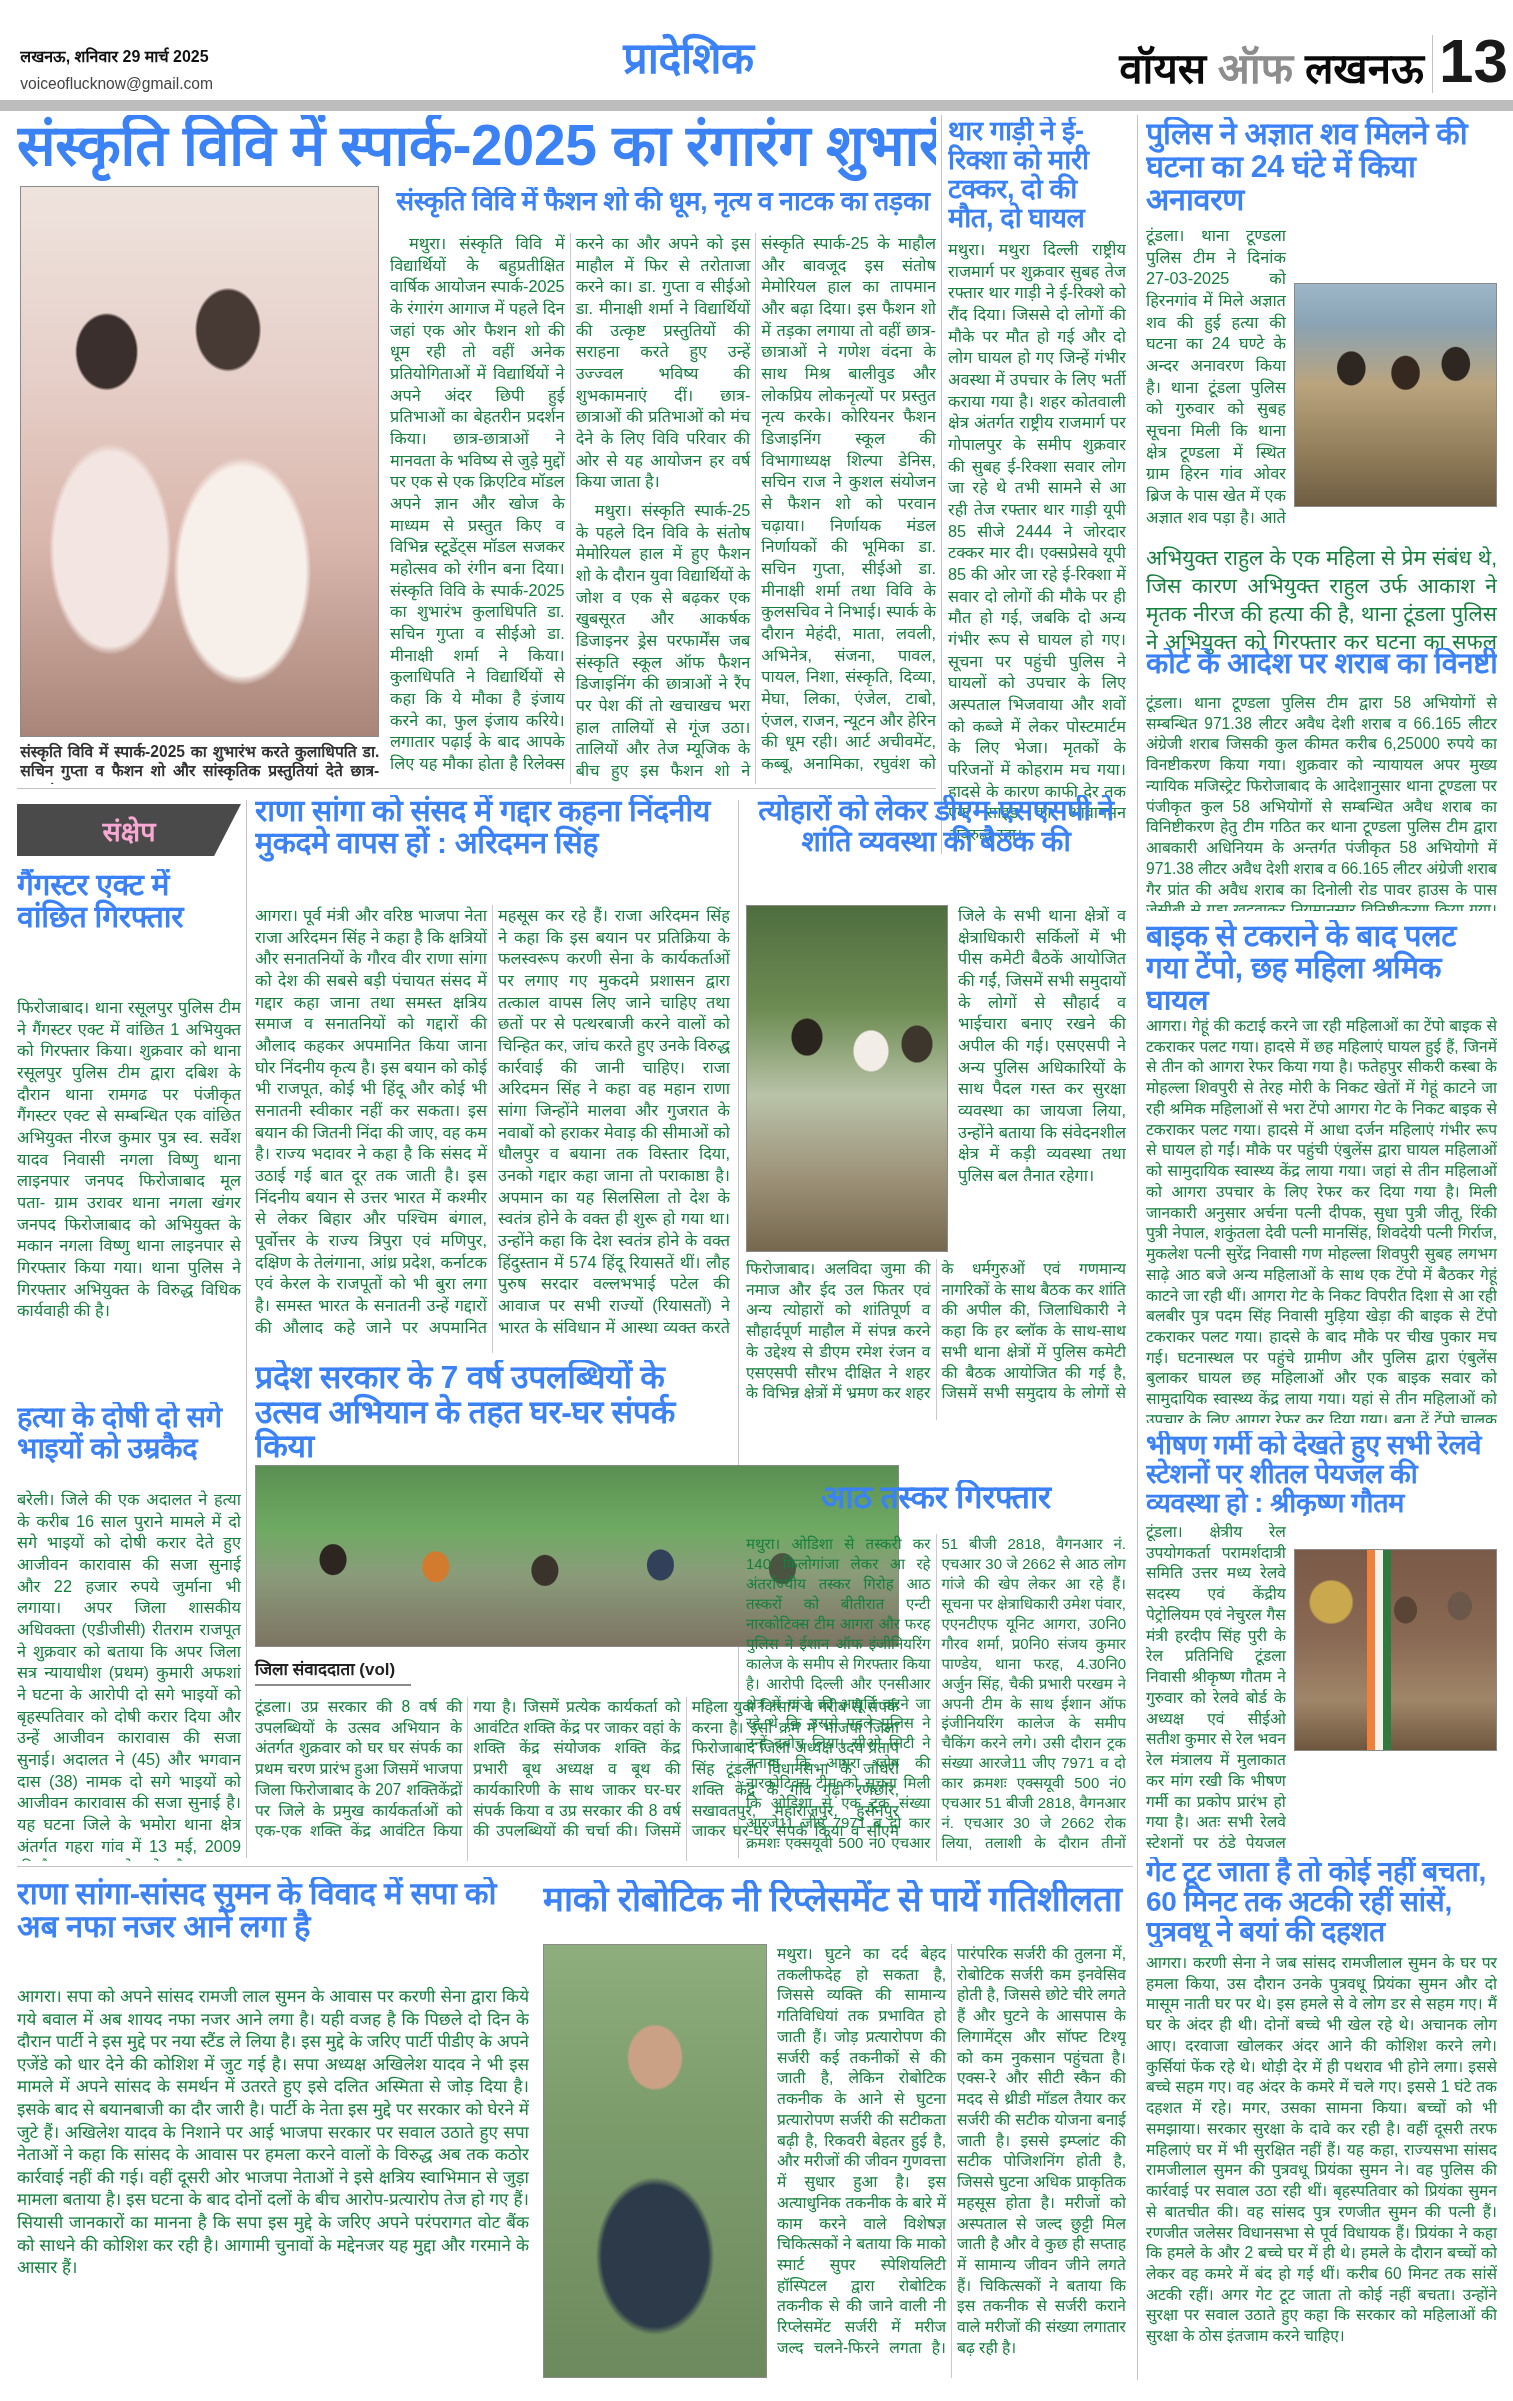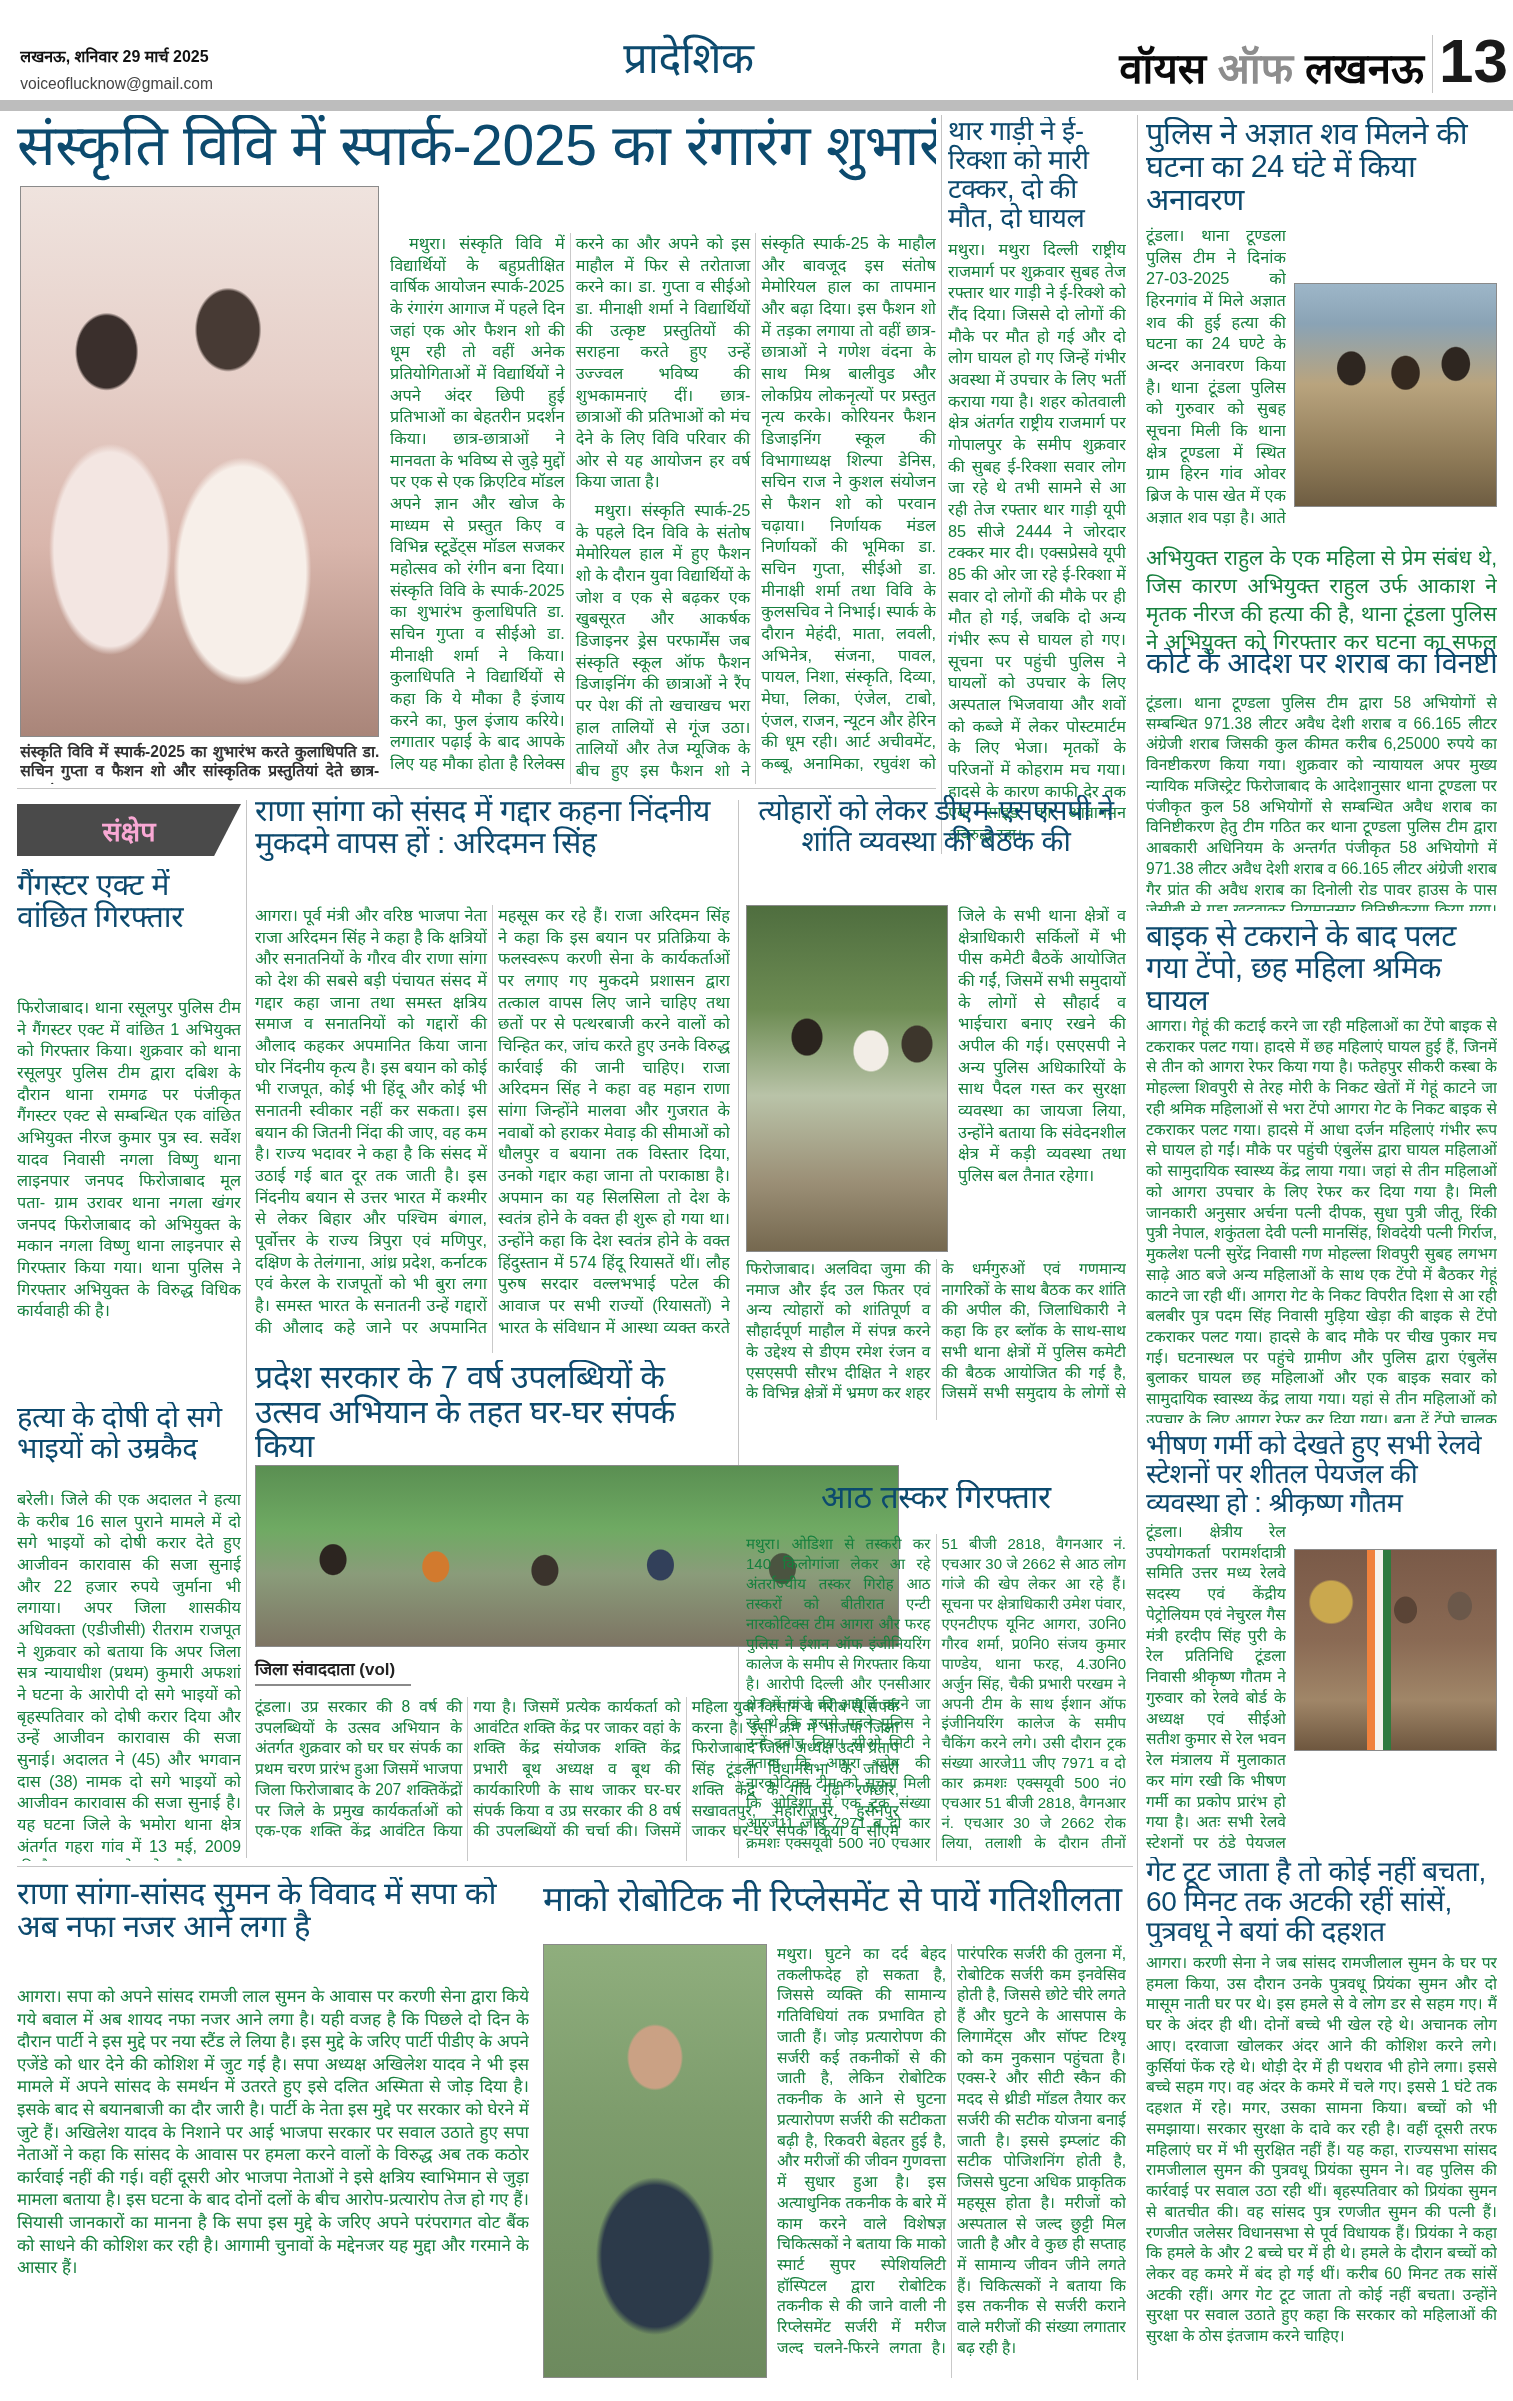--- a/index.html
+++ b/index.html
@@ -1,19 +1,19 @@
 <!DOCTYPE html>
 <html lang="hi" style="font-size:11px"><head>
 <meta charset="utf-8">
 <style>
   html,body{margin:0;padding:0;background:#e9e9e9;}
   #page{position:relative;width:1514px;height:2401px;background:#ffffff;
         font-family:"Liberation Sans","DejaVu Sans",sans-serif;color:#111;overflow:hidden;}
   .abs{position:absolute;}
-  .hl{font-weight:400;color:#0c4a6e;line-height:1.08;letter-spacing:-0.3px;}
+  .hl{font-weight:700;color:#3b82f6;line-height:1.08;letter-spacing:-0.3px;}
   .hl-center{text-align:center;}
   .body-text{font-size:16.3px;line-height:1.33;text-align:justify;color:#15803d;overflow:hidden;}
   .body-text p{margin:0 0 6.8px 0;text-indent:19px;}
   .cols-2{column-count:2;column-gap:11px;column-rule:0.7px solid #c9c9c9;}
   .cols-3{column-count:3;column-gap:11px;column-rule:0.7px solid #c9c9c9;}
   .photo{border:0.7px solid #8a8a8a;box-sizing:border-box;}
   .caption{font-size:15.6px;line-height:1.25;font-weight:700;color:#333;text-align:justify;}
   .vrule{width:0.7px;background:#c4c4c4;}
   .hrule{height:0.7px;background:#c4c4c4;}
   .kicker-box{background:#4a4a4a;color:#f9a8d4;display:flex;align-items:center;justify-content:center;
@@ -55,20 +55,21 @@
 
   <div class="abs photo" style="left:20.3px;top:186px;width:359px;height:551px;
        background:
          radial-gradient(61px 75px at 24% 30%,#3a2f2c 0 48%,transparent 52%),
          radial-gradient(64px 81px at 58% 26%,#473a34 0 48%,transparent 52%),
          radial-gradient(102px 176px at 25% 66%,#f3e6e2 0 55%,transparent 60%),
          radial-gradient(115px 190px at 62% 70%,#f7efe9 0 55%,transparent 60%),
          linear-gradient(180deg,#efe3de 0%,#e6cfc8 35%,#d9b6ac 65%,#a98579 100%);"></div>
   <div class="abs caption" style="left:20.3px;top:742px;width:359px;height:42px;overflow:hidden;">संस्कृति विवि में स्पार्क-2025 का शुभारंभ करते कुलाधिपति डा. सचिन गुप्ता व फैशन शो और सांस्कृतिक प्रस्तुतियां देते छात्र-छात्राएं।</div>
 
+  <div class="abs hl hl-center" style="left:390px;top:187px;width:546px;height:41px;font-size:26.4px;overflow:hidden;">संस्कृति विवि में फैशन शो की धूम, नृत्य व नाटक का तड़का</div>
   <div class="abs body-text cols-3" style="left:390px;top:233px;width:546px;height:551px;font-size:16.3px;">
     <p>मथुरा। संस्कृति विवि में विद्यार्थियों के बहुप्रतीक्षित वार्षिक आयोजन स्पार्क-2025 के रंगारंग आगाज में पहले दिन जहां एक ओर फैशन शो की धूम रही तो वहीं अनेक प्रतियोगिताओं में विद्यार्थियों ने अपने अंदर छिपी हुई प्रतिभाओं का बेहतरीन प्रदर्शन किया। छात्र-छात्राओं ने मानवता के भविष्य से जुड़े मुद्दों पर एक से एक क्रिएटिव मॉडल अपने ज्ञान और खोज के माध्यम से प्रस्तुत किए व विभिन्न स्टूडेंट्स मॉडल सजकर महोत्सव को रंगीन बना दिया। संस्कृति विवि के स्पार्क-2025 का शुभारंभ कुलाधिपति डा. सचिन गुप्ता व सीईओ डा. मीनाक्षी शर्मा ने किया। कुलाधिपति ने विद्यार्थियों से कहा कि ये मौका है इंजाय करने का, फुल इंजाय करिये। लगातार पढ़ाई के बाद आपके लिए यह मौका होता है रिलेक्स करने का और अपने को इस माहौल में फिर से तरोताजा करने का। डा. गुप्ता व सीईओ डा. मीनाक्षी शर्मा ने विद्यार्थियों की उत्कृष्ट प्रस्तुतियों की सराहना करते हुए उन्हें उज्ज्वल भविष्य की शुभकामनाएं दीं। छात्र-छात्राओं की प्रतिभाओं को मंच देने के लिए विवि परिवार की ओर से यह आयोजन हर वर्ष किया जाता है।</p>
     <p>मथुरा। संस्कृति स्पार्क-25 के पहले दिन विवि के संतोष मेमोरियल हाल में हुए फैशन शो के दौरान युवा विद्यार्थियों के जोश व एक से बढ़कर एक खुबसूरत और आकर्षक डिजाइनर ड्रेस परफार्मेंस जब संस्कृति स्कूल ऑफ फैशन डिजाइनिंग की छात्राओं ने रैंप पर पेश कीं तो खचाखच भरा हाल तालियों से गूंज उठा। तालियों और तेज म्यूजिक के बीच हुए इस फैशन शो ने संस्कृति स्पार्क-25 के माहौल और बावजूद इस संतोष मेमोरियल हाल का तापमान और बढ़ा दिया। इस फैशन शो में तड़का लगाया तो वहीं छात्र-छात्राओं ने गणेश वंदना के साथ मिश्र बालीवुड और लोकप्रिय लोकनृत्यों पर प्रस्तुत नृत्य करके। कोरियनर फैशन डिजाइनिंग स्कूल की विभागाध्यक्ष शिल्पा डेनिस, सचिन राज ने कुशल संयोजन से फैशन शो को परवान चढ़ाया। निर्णायक मंडल निर्णायकों की भूमिका डा. सचिन गुप्ता, सीईओ डा. मीनाक्षी शर्मा तथा विवि के कुलसचिव ने निभाई। स्पार्क के दौरान मेहंदी, माता, लवली, अभिनेत्र, संजना, पावल, पायल, निशा, संस्कृति, दिव्या, मेघा, लिका, एंजेल, टाबो, एंजल, राजन, न्यूटन और हेरिन की धूम रही। आर्ट अचीवमेंट, कब्बू, अनामिका, रघुवंश को बेहतरीन प्रदर्शन पर पुरस्कृत किया गया। विद्यार्थियों ने रैंप पर संघर्ष जटाए, गणेश वंदना और योगाभ्यास प्रस्तुत किए। स्ट्रीट वेलकप्टर डा. दीपक शीला, मो. फहीम, डा. दुर्गेश व मेहरीन का विशेष योगदान रहा। कार्यक्रम का संचालन छात्र-छात्राओं ने संयुक्त रूप से किया। फेस पेंटिंग प्रतियोगिता, नेल पेंटिंग प्रतियोगिता, टेक्निकल पेंटिंग प्रतियोगिता, रंगोली प्रतियोगिता, अभिनय (नाट्य) प्रतियोगिता का भी आयोजन हुआ।</p>
   </div>
 
   <div class="abs hl" style="left:948px;top:117px;width:178px;height:117px;font-size:27px;overflow:hidden;">थार गाड़ी ने ई-रिक्शा को मारी टक्कर, दो की मौत, दो घायल</div>
   <div class="abs body-text" style="left:948px;top:239px;width:178px;height:610px;font-size:16.3px;">मथुरा। मथुरा दिल्ली राष्ट्रीय राजमार्ग पर शुक्रवार सुबह तेज रफ्तार थार गाड़ी ने ई-रिक्शे को रौंद दिया। जिससे दो लोगों की मौके पर मौत हो गई और दो लोग घायल हो गए जिन्हें गंभीर अवस्था में उपचार के लिए भर्ती कराया गया है। शहर कोतवाली क्षेत्र अंतर्गत राष्ट्रीय राजमार्ग पर गोपालपुर के समीप शुक्रवार की सुबह ई-रिक्शा सवार लोग जा रहे थे तभी सामने से आ रही तेज रफ्तार थार गाड़ी यूपी 85 सीजे 2444 ने जोरदार टक्कर मार दी। एक्सप्रेसवे यूपी 85 की ओर जा रहे ई-रिक्शा में सवार दो लोगों की मौके पर ही मौत हो गई, जबकि दो अन्य गंभीर रूप से घायल हो गए। सूचना पर पहुंची पुलिस ने घायलों को उपचार के लिए अस्पताल भिजवाया और शवों को कब्जे में लेकर पोस्टमार्टम के लिए भेजा। मृतकों के परिजनों में कोहराम मच गया। हादसे के कारण काफी देर तक एक साइड का आवागमन अवरुद्ध रहा।</div>
 
   <div class="abs hl" style="left:1146px;top:117px;width:351px;height:102px;font-size:30.5px;overflow:hidden;">पुलिस ने अज्ञात शव मिलने की घटना का 24 घंटे में किया अनावरण</div>
   <div class="abs" style="left:1146px;top:225px;width:351px;height:304px;overflow:hidden;">

